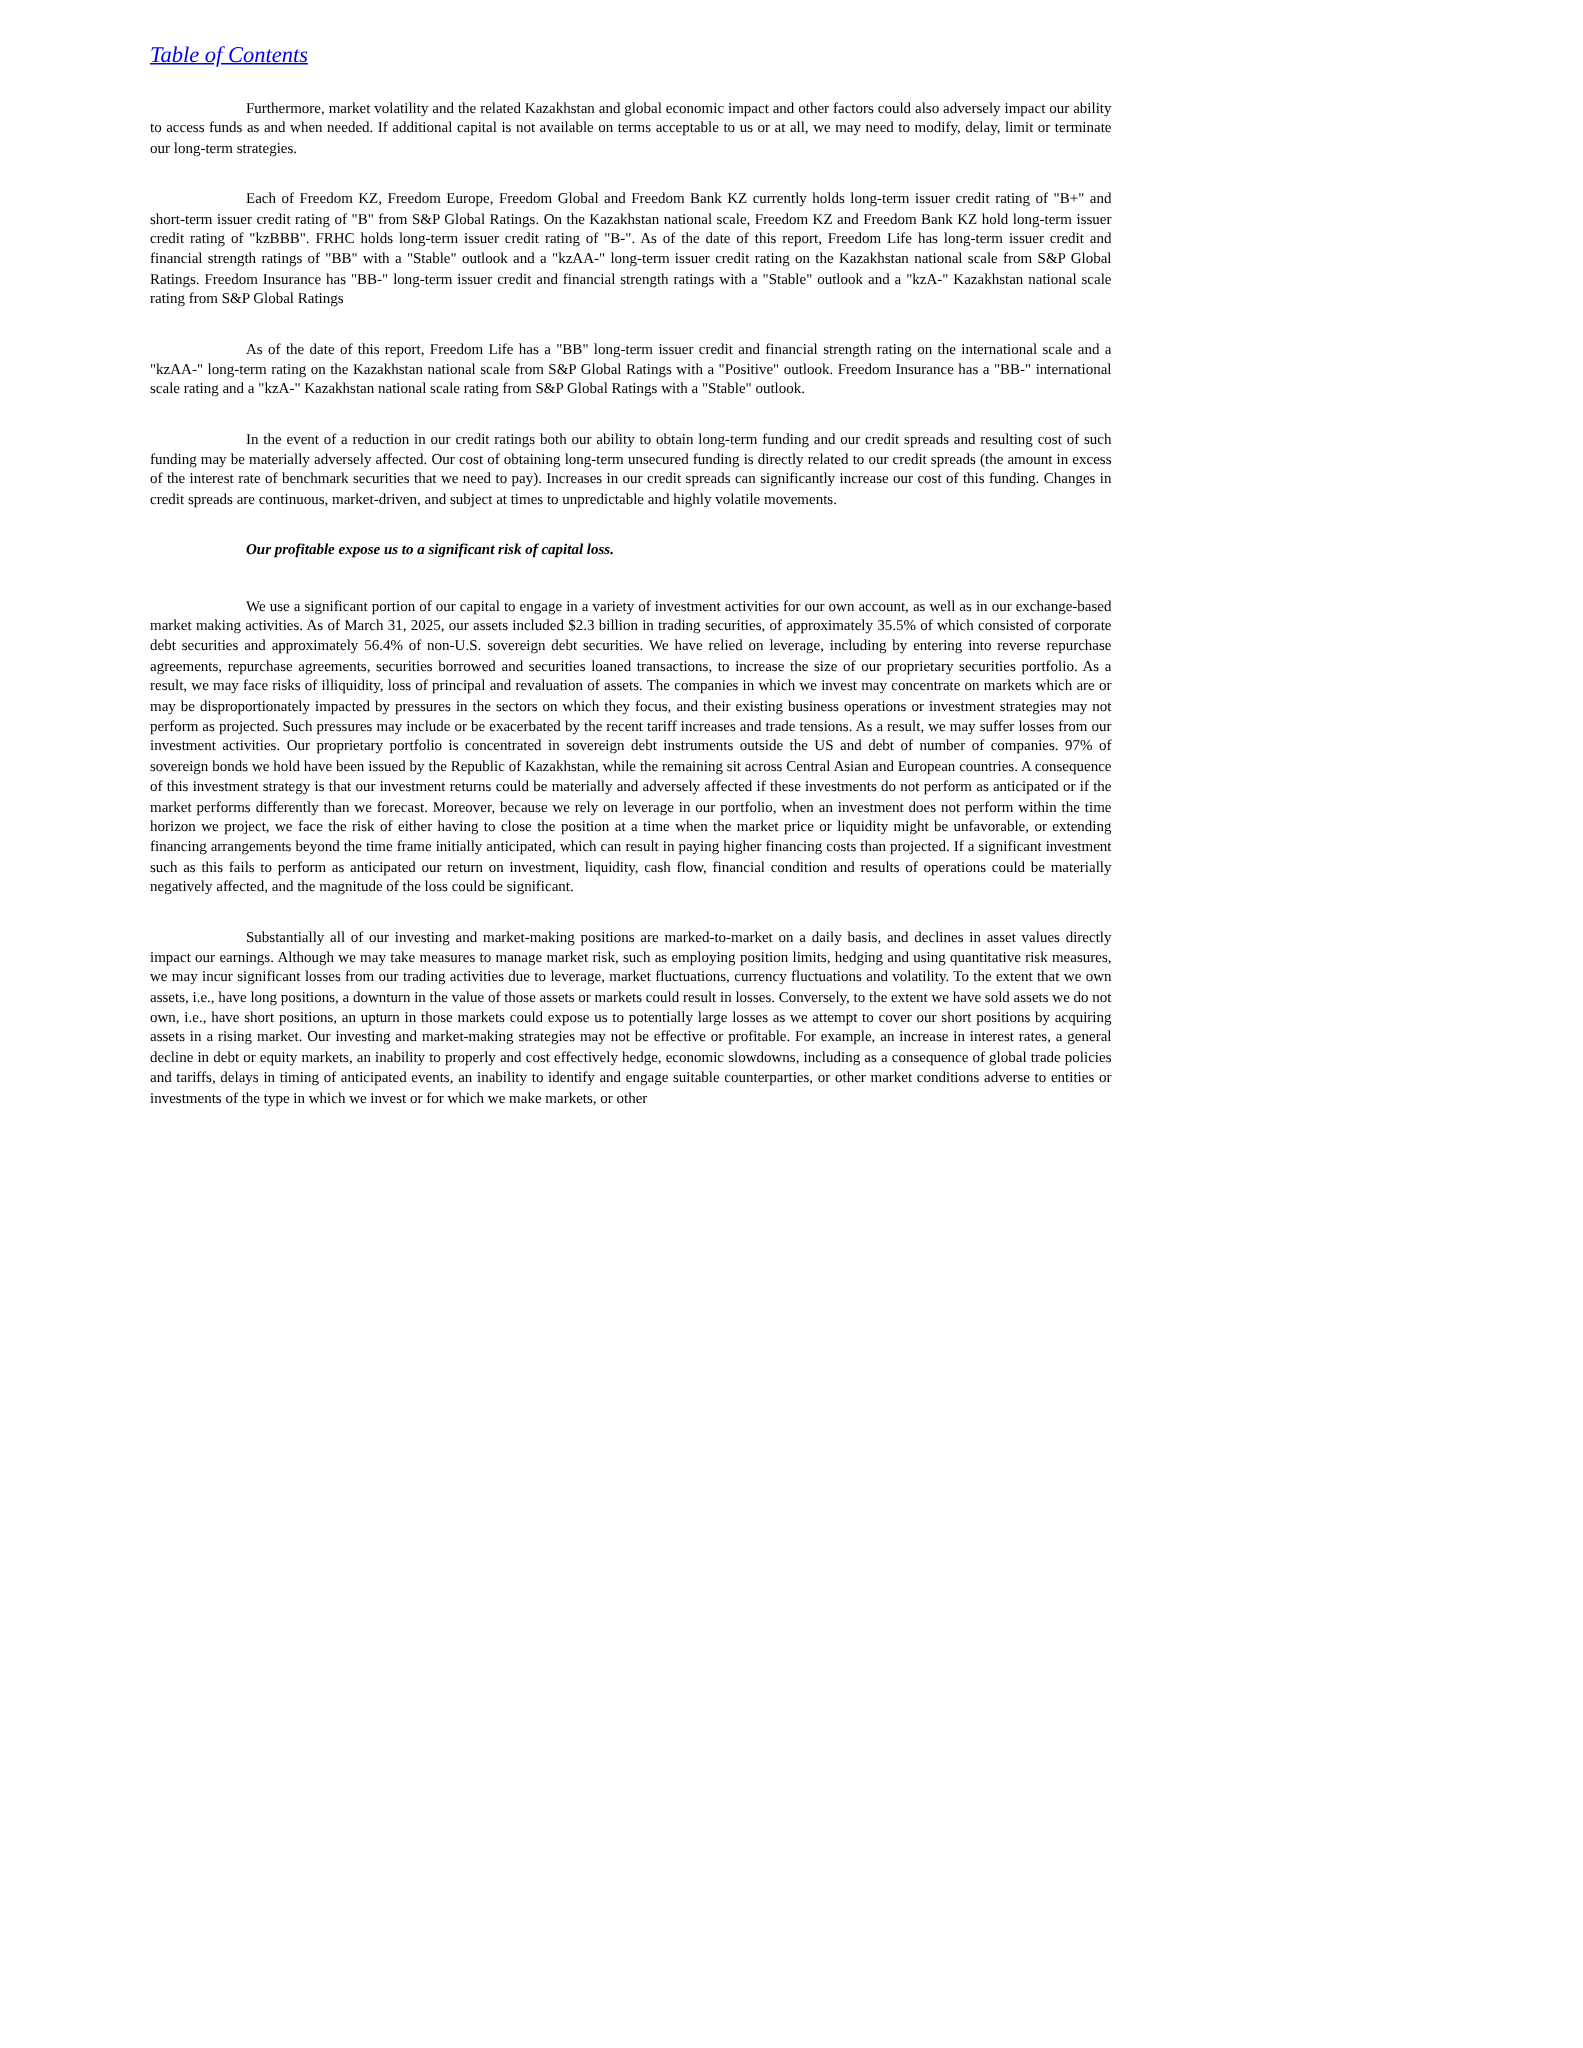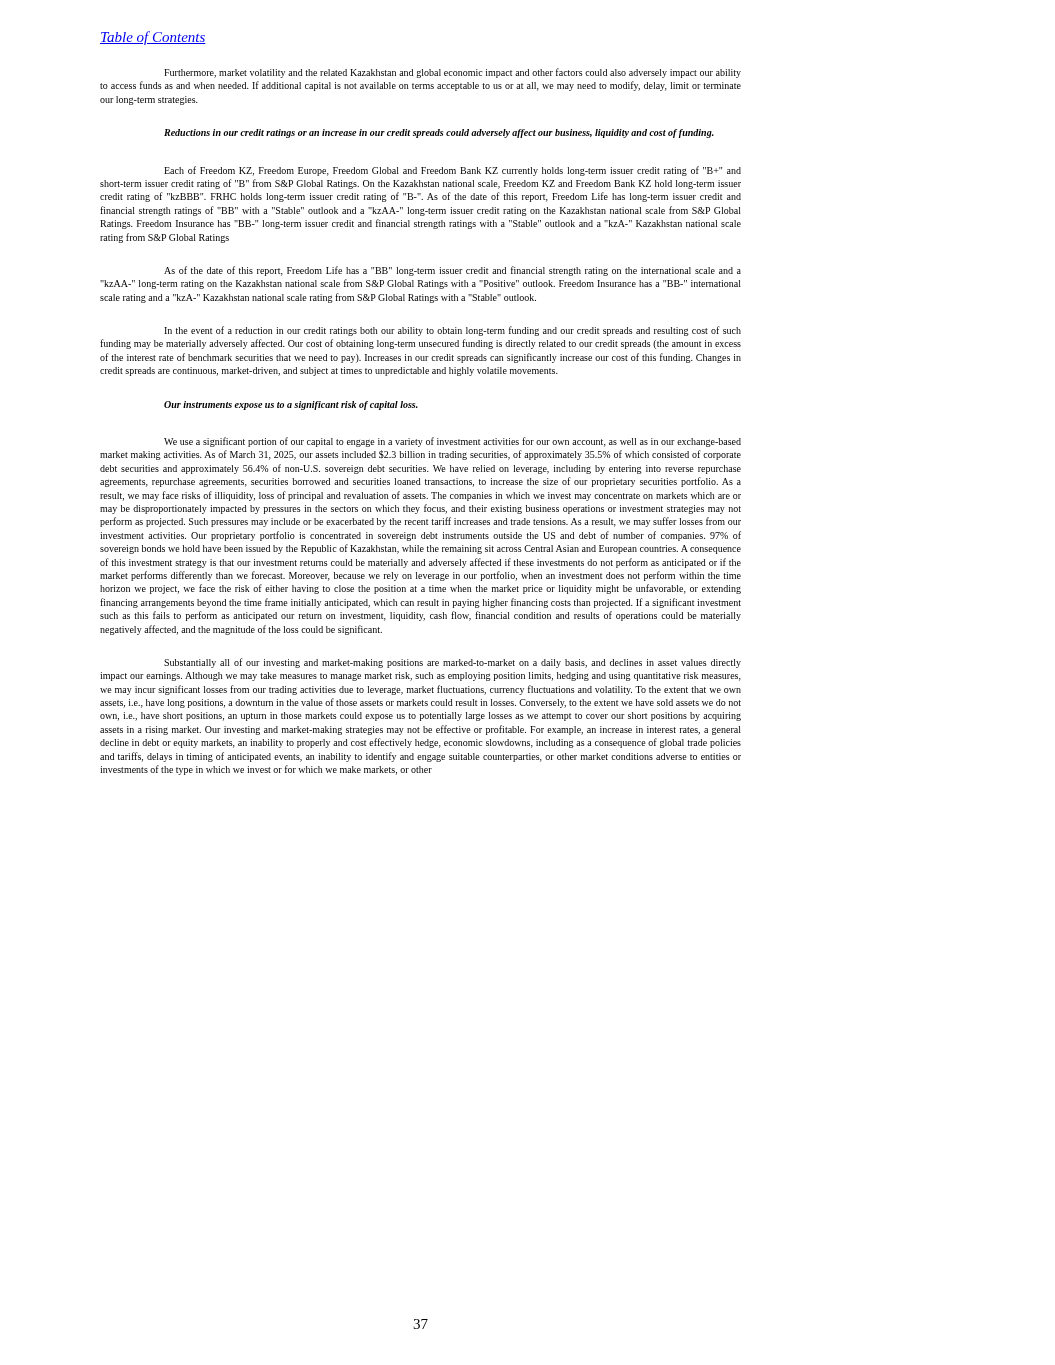--- a/index.html
+++ b/index.html
@@ -55,30 +55,28 @@
 </head>
 <body>
 
 <div class="page">
 
   <a href="#" class="toc-link">Table of Contents</a>
 
   <div class="body-text">
     <p class="para">Furthermore, market volatility and the related Kazakhstan and global economic impact and other factors could also adversely impact our ability to access funds as and when needed. If additional capital is not available on terms acceptable to us or at all, we may need to modify, delay, limit or terminate our long-term strategies.</p>
 
-    <p class="heading">Reductions in our credit ratings or an increase in our credit spreads could adversely affect our business, liquidity and cost of funding.</p>
 
     <p class="para">Each of Freedom KZ, Freedom Europe, Freedom Global and Freedom Bank KZ currently holds long-term issuer credit rating of "B+" and short-term issuer credit rating of "B" from S&amp;P Global Ratings. On the Kazakhstan national scale, Freedom KZ and Freedom Bank KZ hold long-term issuer credit rating of "kzBBB". FRHC holds long-term issuer credit rating of "B-". As of the date of this report, Freedom Life has long-term issuer credit and financial strength ratings of "BB" with a "Stable" outlook and a "kzAA-" long-term issuer credit rating on the Kazakhstan national scale from S&amp;P Global Ratings. Freedom Insurance has "BB-" long-term issuer credit and financial strength ratings with a "Stable" outlook and a "kzA-" Kazakhstan national scale rating from S&amp;P Global Ratings</p>
 
     <p class="para">As of the date of this report, Freedom Life has a "BB" long-term issuer credit and financial strength rating on the international scale and a "kzAA-" long-term rating on the Kazakhstan national scale from S&amp;P Global Ratings with a "Positive" outlook. Freedom Insurance has a "BB-" international scale rating and a "kzA-" Kazakhstan national scale rating from S&amp;P Global Ratings with a "Stable" outlook.</p>
 
     <p class="para">In the event of a reduction in our credit ratings both our ability to obtain long-term funding and our credit spreads and resulting cost of such funding may be materially adversely affected. Our cost of obtaining long-term unsecured funding is directly related to our credit spreads (the amount in excess of the interest rate of benchmark securities that we need to pay). Increases in our credit spreads can significantly increase our cost of this funding. Changes in credit spreads are continuous, market-driven, and subject at times to unpredictable and highly volatile movements.</p>
 
-    <p class="heading">Our instruments expose us to a significant risk of capital loss.</p>
+    <p class="heading">Our profitable expose us to a significant risk of capital loss.</p>
 
     <p class="para">We use a significant portion of our capital to engage in a variety of investment activities for our own account, as well as in our exchange-based market making activities. As of March 31, 2025, our assets included $2.3 billion in trading securities, of approximately 35.5% of which consisted of corporate debt securities and approximately 56.4% of non-U.S. sovereign debt securities. We have relied on leverage, including by entering into reverse repurchase agreements, repurchase agreements, securities borrowed and securities loaned transactions, to increase the size of our proprietary securities portfolio. As a result, we may face risks of illiquidity, loss of principal and revaluation of assets. The companies in which we invest may concentrate on markets which are or may be disproportionately impacted by pressures in the sectors on which they focus, and their existing business operations or investment strategies may not perform as projected. Such pressures may include or be exacerbated by the recent tariff increases and trade tensions. As a result, we may suffer losses from our investment activities. Our proprietary portfolio is concentrated in sovereign debt instruments outside the US and debt of number of companies. 97% of sovereign bonds we hold have been issued by the Republic of Kazakhstan, while the remaining sit across Central Asian and European countries. A consequence of this investment strategy is that our investment returns could be materially and adversely affected if these investments do not perform as anticipated or if the market performs differently than we forecast. Moreover, because we rely on leverage in our portfolio, when an investment does not perform within the time horizon we project, we face the risk of either having to close the position at a time when the market price or liquidity might be unfavorable, or extending financing arrangements beyond the time frame initially anticipated, which can result in paying higher financing costs than projected. If a significant investment such as this fails to perform as anticipated our return on investment, liquidity, cash flow, financial condition and results of operations could be materially negatively affected, and the magnitude of the loss could be significant.</p>
 
     <p class="para">Substantially all of our investing and market-making positions are marked-to-market on a daily basis, and declines in asset values directly impact our earnings. Although we may take measures to manage market risk, such as employing position limits, hedging and using quantitative risk measures, we may incur significant losses from our trading activities due to leverage, market fluctuations, currency fluctuations and volatility. To the extent that we own assets, i.e., have long positions, a downturn in the value of those assets or markets could result in losses. Conversely, to the extent we have sold assets we do not own, i.e., have short positions, an upturn in those markets could expose us to potentially large losses as we attempt to cover our short positions by acquiring assets in a rising market. Our investing and market-making strategies may not be effective or profitable. For example, an increase in interest rates, a general decline in debt or equity markets, an inability to properly and cost effectively hedge, economic slowdowns, including as a consequence of global trade policies and tariffs, delays in timing of anticipated events, an inability to identify and engage suitable counterparties, or other market conditions adverse to entities or investments of the type in which we invest or for which we make markets, or other</p>
   </div>
 
-  <div class="page-number">37</div>
 
 </div>
 
 </body></html>

